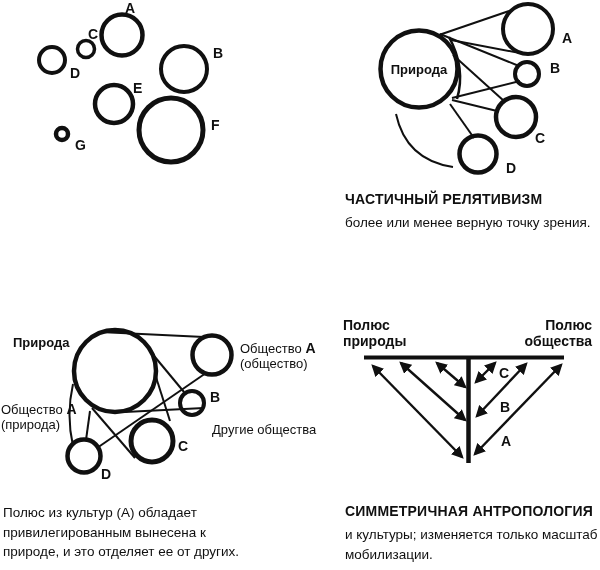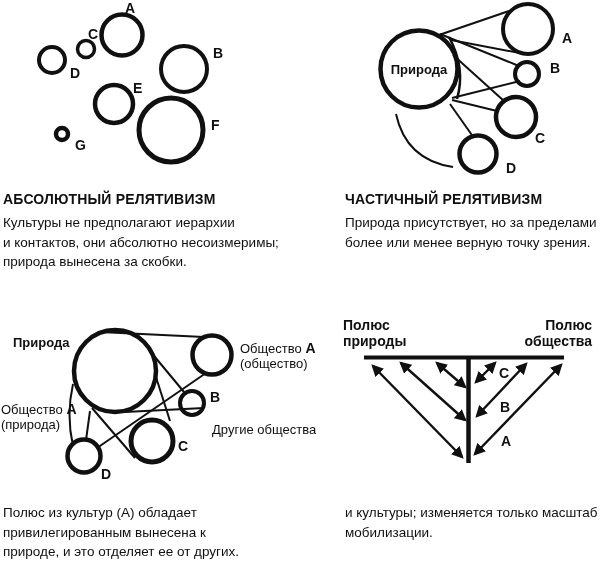--- a/index.html
+++ b/index.html
@@ -119,37 +119,31 @@
     </g>
     <text class="lbl" x="43" y="30">Полюс</text>
     <text class="lbl" x="43" y="46">природы</text>
     <text class="lbl" x="292" y="30" text-anchor="end">Полюс</text>
     <text class="lbl" x="292" y="46" text-anchor="end">общества</text>
     <text class="lbl" x="199" y="78">C</text>
     <text class="lbl" x="200" y="112">B</text>
     <text class="lbl" x="201" y="146">A</text>
   </svg>
 
-  <div class="caption" style="left:3px; top:191px;">
-    <div class="cap-title">АБСОЛЮТНЫЙ РЕЛЯТИВИЗМ</div>
-    <div class="cap-line">Культуры не предполагают иерархии</div>
-    <div class="cap-line">и контактов, они абсолютно несоизмеримы;</div>
-    <div class="cap-line">природа вынесена за скобки.</div>
-  </div>
 
   <div class="caption" style="left:345px; top:191px;">
     <div class="cap-title">ЧАСТИЧНЫЙ РЕЛЯТИВИЗМ</div>
-    <div class="cap-line">Природа присутствует, но за пределами</div>
     <div class="cap-line">более или менее верную точку зрения.</div>
   </div>
 
   <div class="caption" style="left:3px; top:503px;">
     <div class="cap-line">Полюс из культур (А) обладает</div>
     <div class="cap-line">привилегированным вынесена к</div>
     <div class="cap-line">природе, и это отделяет ее от других.</div>
   </div>
 
   <div class="caption" style="left:345px; top:503px;">
+    <div class="cap-title">СИММЕТРИЧНАЯ АНТРОПОЛОГИЯ</div>
     <div class="cap-line">и культуры; изменяется только масштаб</div>
     <div class="cap-line">мобилизации.</div>
   </div>
 
 </div>
 
 </body></html>

